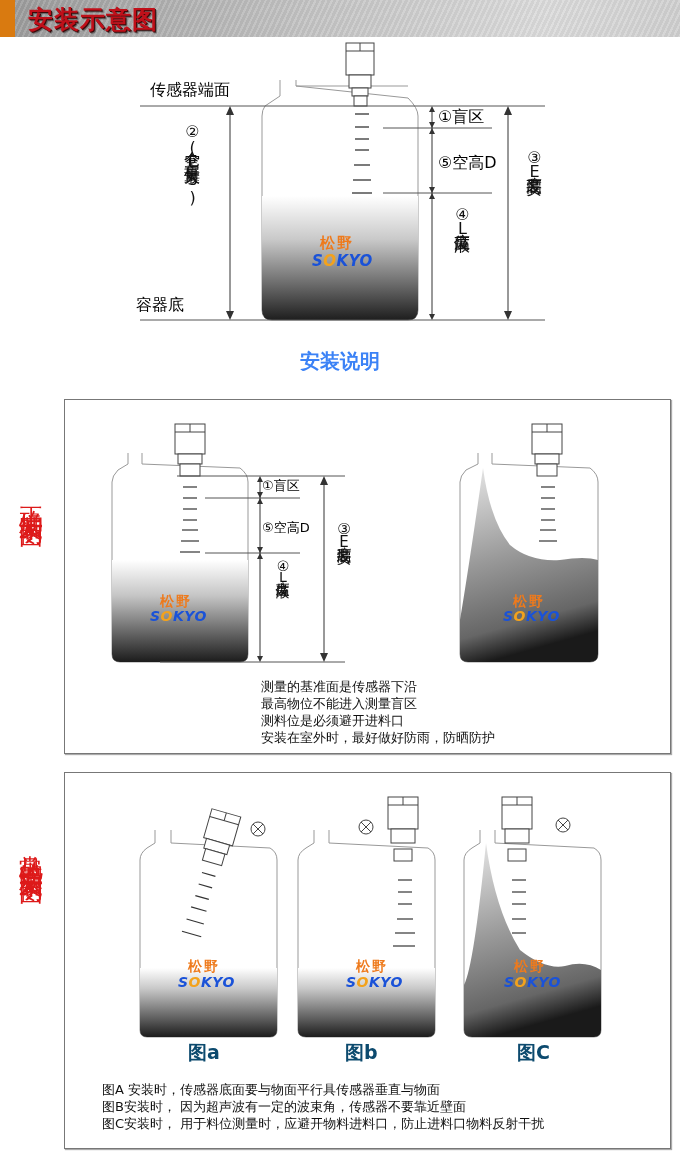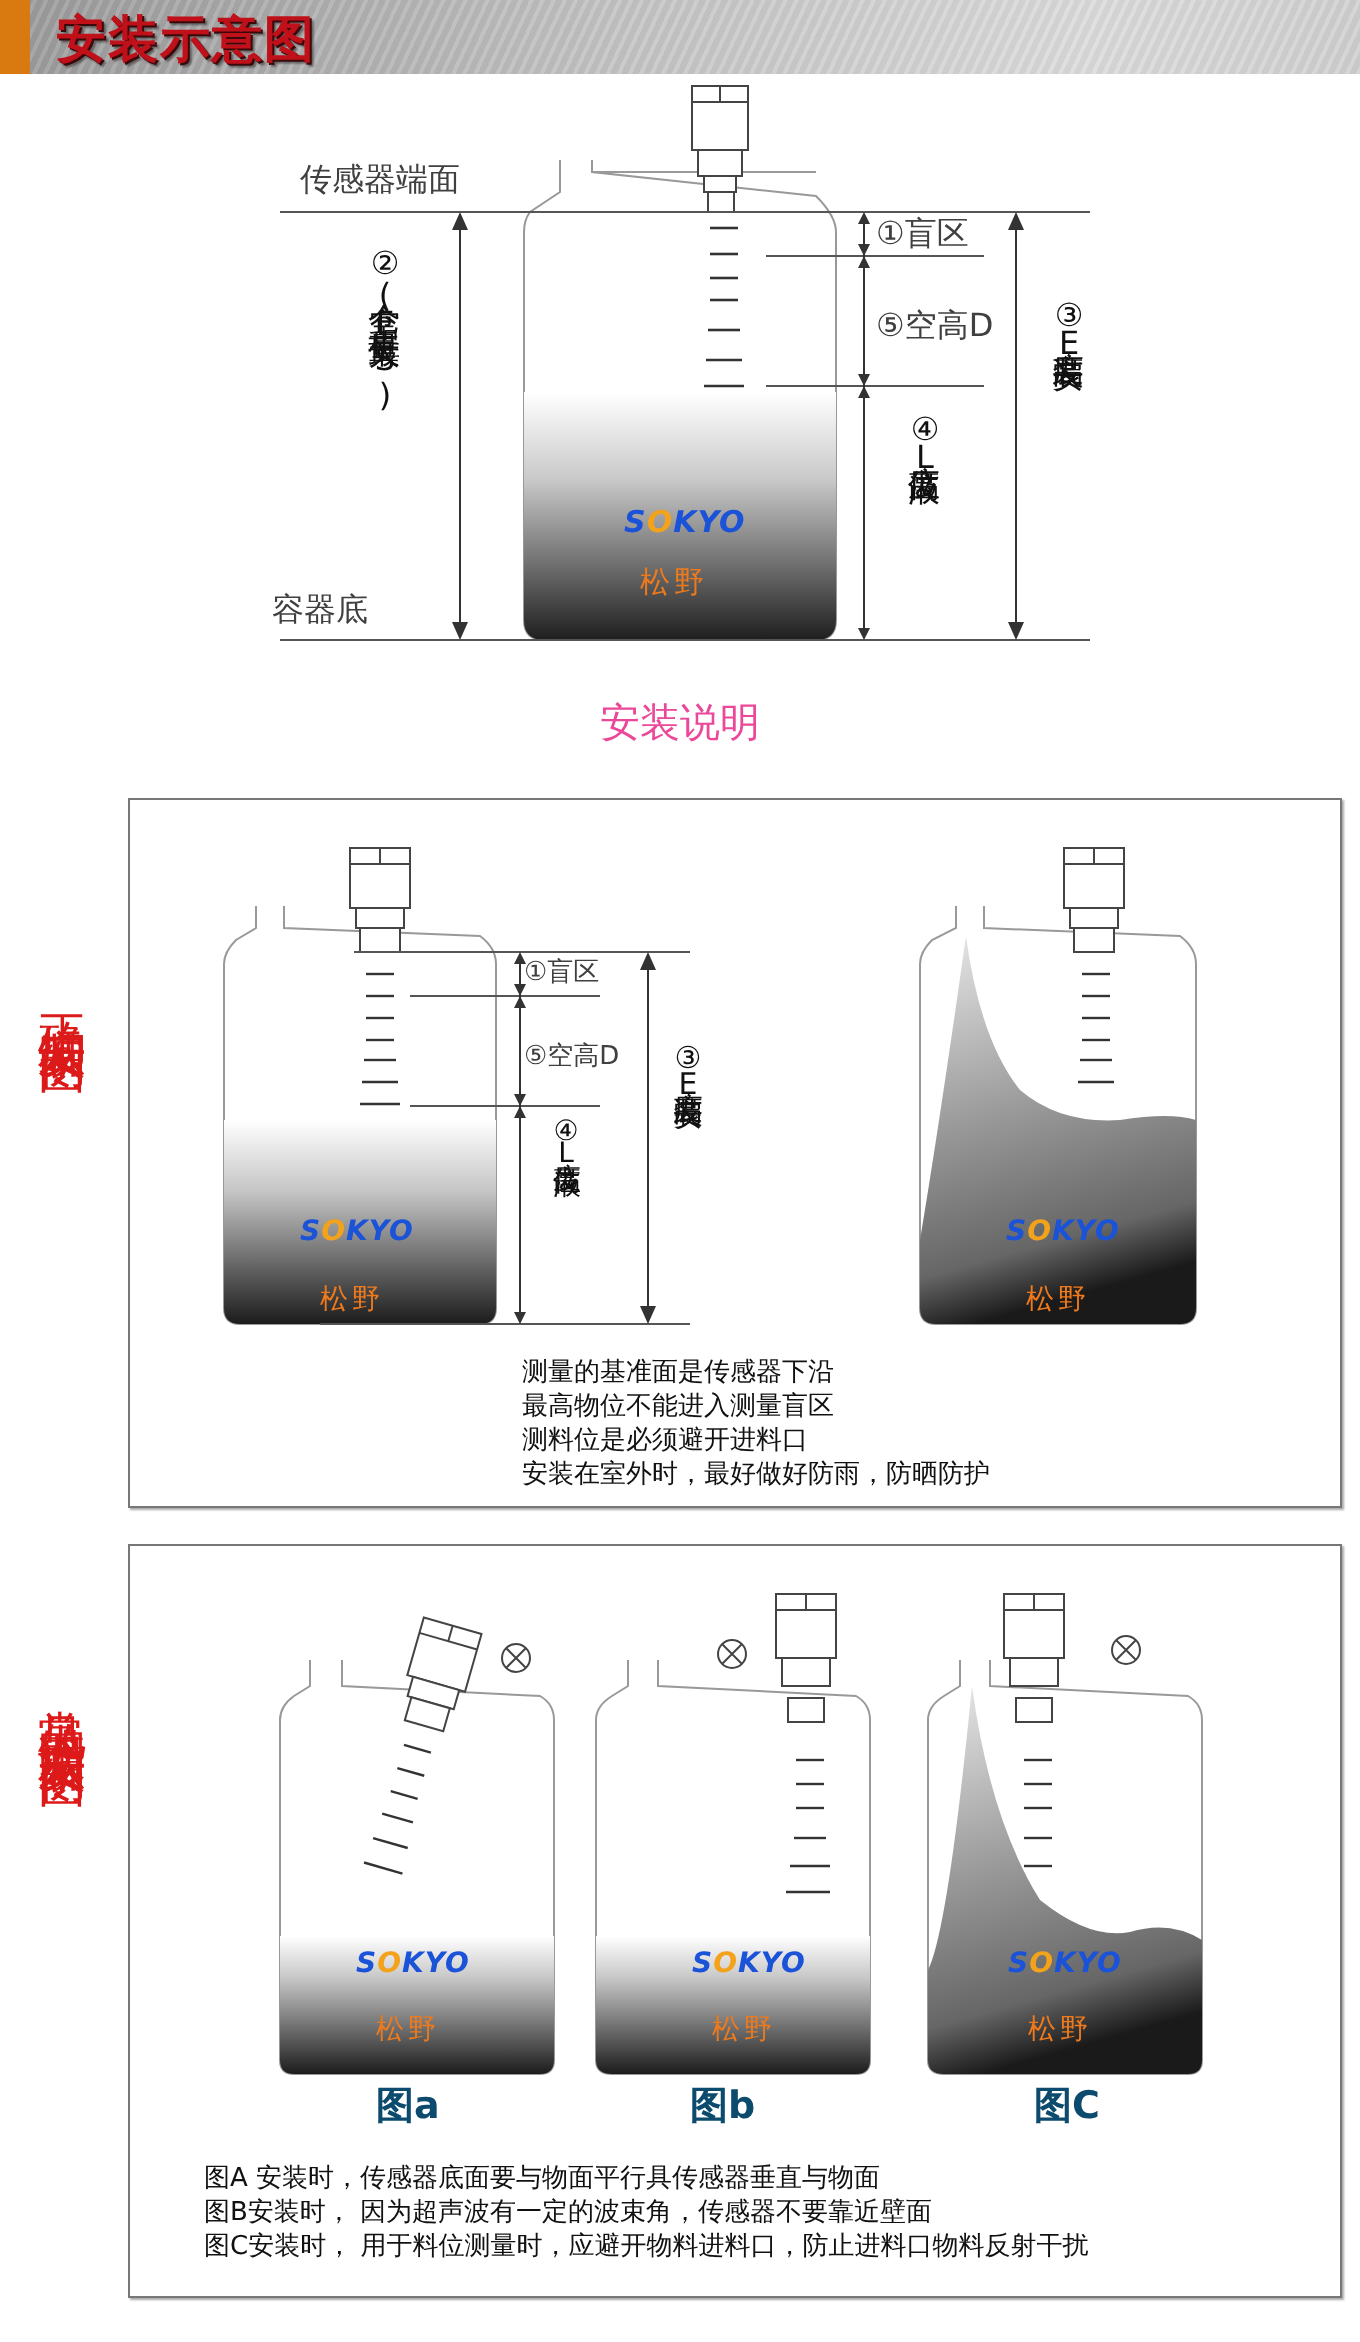--- a/index.html
+++ b/index.html
@@ -5,28 +5,28 @@
   * { box-sizing: border-box; margin: 0; padding: 0; }
   body { width: 680px; height: 1171px; background: #fff; font-family: "DejaVu Sans", "Liberation Sans", sans-serif; position: relative; overflow: hidden; color: #111; }
   .header { position: absolute; left: 0; top: 0; width: 680px; height: 37px;
     background: linear-gradient(100deg, #9a9a9a 0%, #c4c4c4 45%, #dcdcdc 80%, #d0d0d0 100%); }
   .header::after { content: ""; position: absolute; inset: 0;
     background: repeating-linear-gradient(115deg, rgba(255,255,255,0.10) 0 2px, rgba(0,0,0,0.04) 2px 5px); }
   .header .accent { position: absolute; left: 0; top: 0; width: 15px; height: 37px; background: #d97a10; z-index: 2; }
   .header .title { position: absolute; left: 28px; top: 3px; font-size: 25px; font-weight: bold; color: #c0101a; letter-spacing: 1px; z-index: 2;
     text-shadow: 1px 1px 0 #3a0a0a, 2px 2px 1px rgba(0,0,0,0.4); }
   svg { position: absolute; left: 0; top: 0; }
-  .lbl { position: absolute; font-size: 15px; color: #404040; white-space: nowrap; }
+  .lbl { position: absolute; font-size: 15px; color: #000000; white-space: nowrap; }
   .vlbl { position: absolute; font-size: 16px; color: #111; writing-mode: vertical-rl; text-orientation: upright; letter-spacing: -1px; line-height: 1; }
-  .sec-title { position: absolute; left: 0; width: 680px; top: 348px; text-align: center; font-size: 20px; font-weight: normal; color: #ec4899; }
+  .sec-title { position: absolute; left: 0; width: 680px; top: 348px; text-align: center; font-size: 20px; font-weight: bold; color: #3b82f6; }
   .panel { position: absolute; border: 1px solid #777; background: #fff; box-shadow: 1px 1px 1px #aaa; }
   .side { position: absolute; color: #dd1a1a; font-size: 24px; writing-mode: vertical-rl; text-orientation: upright; letter-spacing: 3px; line-height: 1; }
   .notes { position: absolute; font-size: 13px; line-height: 17px; color: #111; }
   .cap { position: absolute; font-size: 19px; font-weight: bold; color: #0c4a6e; }
-  .logo-cn { position: absolute; font-size: 15px; font-weight: normal; color: #ee7a1c; letter-spacing: 2px; margin-top: 48px; }
+  .logo-cn { position: absolute; font-size: 15px; font-weight: bold; color: #ee7a1c; letter-spacing: 2px; }
   .logo-en { position: absolute; font-size: 15px; font-weight: bold; font-style: italic; color: #1a52d8; letter-spacing: 0.5px; }
   .logo-en .o { color: #f3a21c; }
 </style>
 </head>
 <body>
 
 <div class="header">
   <div class="accent"></div>
   <div class="title">安装示意图</div>
 </div>

